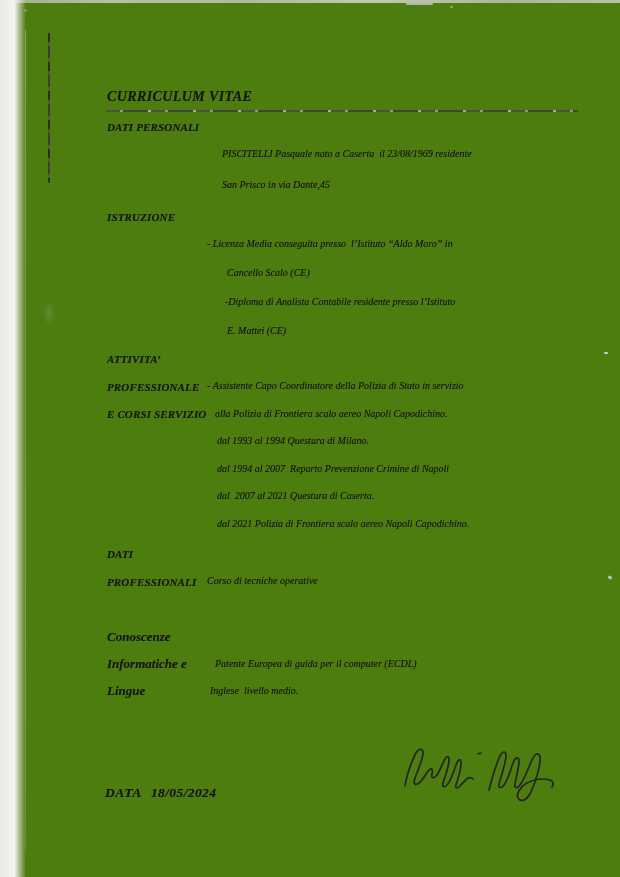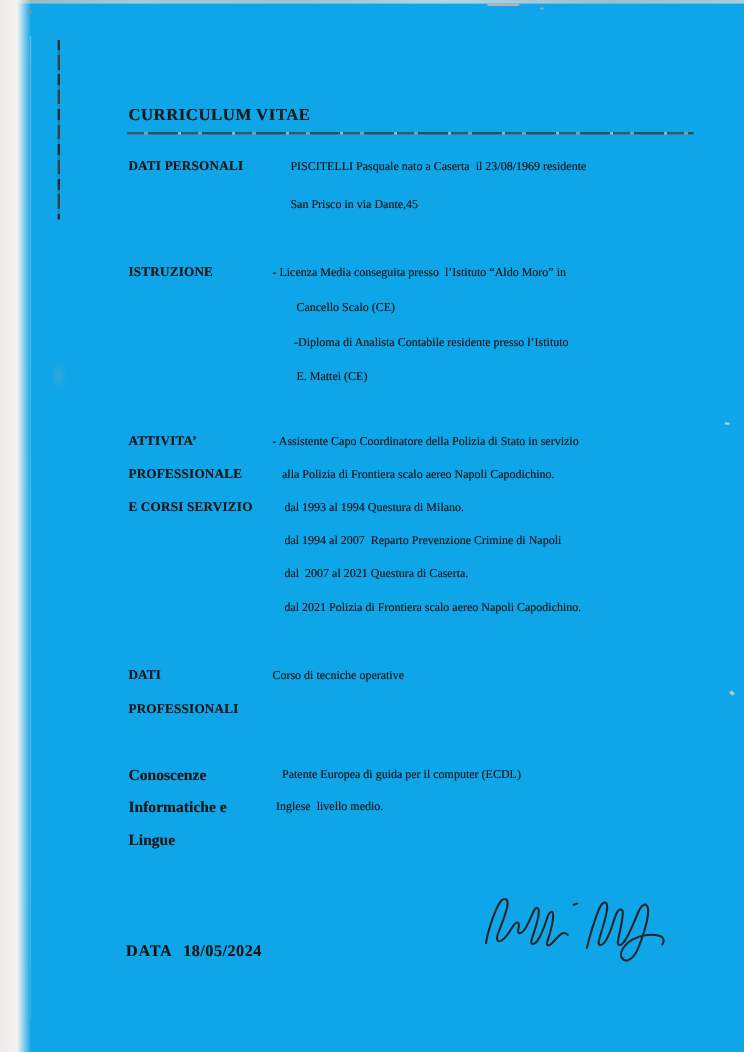--- a/index.html
+++ b/index.html
@@ -2,21 +2,21 @@
 <html><head>
 <meta charset="utf-8">
 <style>
   html,body{margin:0;padding:0;}
   body{
     width:620px;height:877px;overflow:hidden;position:relative;
     background:#fdfdfc;
     font-family:"Liberation Serif","DejaVu Serif",serif;
     color:#1a1a1a;
   }
-  .page{position:absolute;inset:0;background:#0ea5e9;}
+  .page{position:absolute;inset:0;background:#4d7c0f;font-style:italic;}
   
   .scan-top-strip{position:absolute;left:0;top:0;width:620px;height:3px;
     background:linear-gradient(90deg,#bcbcba 0%,#d9d9d7 18%,#cfcfcd 40%,#e6e6e4 60%,#c9c9c7 82%,#dcdcda 100%);
     opacity:.75;}
   .scan-left-shadow{position:absolute;left:0;top:0;width:26px;height:877px;
     background:linear-gradient(90deg,#ebeae8 0%,#f4f3f1 55%,rgba(250,249,247,0) 100%);}
   .scan-left-edge-line{position:absolute;left:25px;top:30px;width:1px;height:820px;
     background:linear-gradient(180deg,rgba(190,189,187,.55),rgba(210,209,207,.25) 40%,rgba(200,199,197,.45) 75%,rgba(190,189,187,.2));}
   .scan-dark-line{position:absolute;left:48px;top:33px;width:2.4px;height:150px;
     background:repeating-linear-gradient(180deg,#2c2c2c 0 9px,rgba(44,44,44,.3) 9px 13px,#3d3d3d 13px 25px,rgba(20,20,20,.15) 25px 29px);
@@ -30,21 +30,21 @@
   .smudge{position:absolute;left:42px;top:300px;width:14px;height:26px;
     background:radial-gradient(ellipse at center,rgba(170,170,168,.25),rgba(170,170,168,0) 70%);}
   
   .title{position:absolute;left:107px;top:88px;font-size:14px;font-weight:700;
     letter-spacing:.4px;line-height:18px;white-space:pre;color:#181818;
     text-shadow:0 0 .5px rgba(20,20,20,.6);}
   .title-underline{position:absolute;left:106px;top:110px;width:472px;height:2px;
     background:repeating-linear-gradient(90deg,#4a4a4a 0 14px,#9d9d9b 14px 17px,#3c3c3c 17px 42px,#b7b7b5 42px 45px);
     opacity:.85;}
   .section{position:absolute;left:107px;width:505px;}
-  .row{display:flex;align-items:flex-end;gap:20px;}
+  .row{display:flex;align-items:flex-start;}
   .s1 .row{height:31px;}
   .s2 .row{height:29px;}
   .s3 .row{height:27.6px;}
   .s4 .row{height:28px;}
   .s5 .row{height:27px;}
   .lbl{flex:0 0 100px;width:100px;font-weight:700;white-space:pre;line-height:17px;
     color:#181818;text-shadow:0 0 .5px rgba(20,20,20,.55);}
   .lbl.caps{font-size:11px;letter-spacing:.15px;padding-top:2px;}
   .lbl.mixed{font-size:13px;padding-top:.5px;}
   .txt{flex:1;font-size:10px;white-space:pre;line-height:17px;color:#161616;

